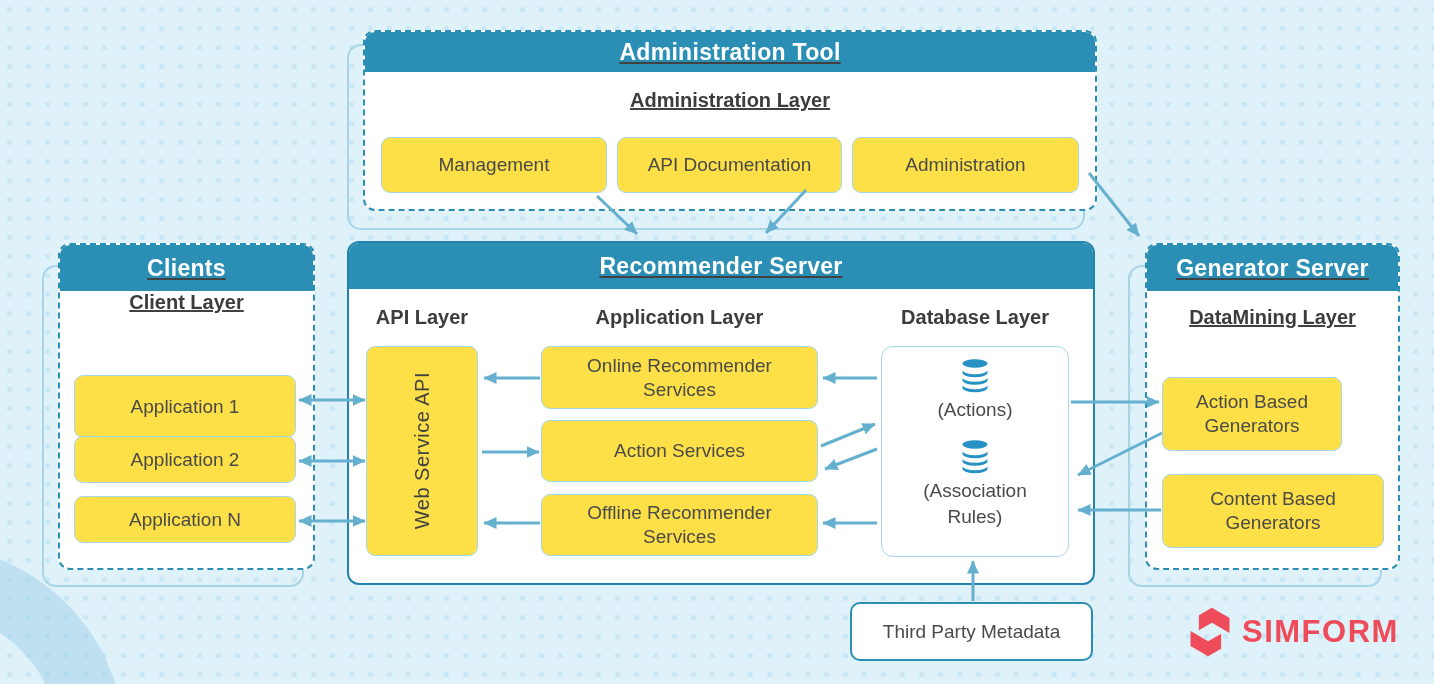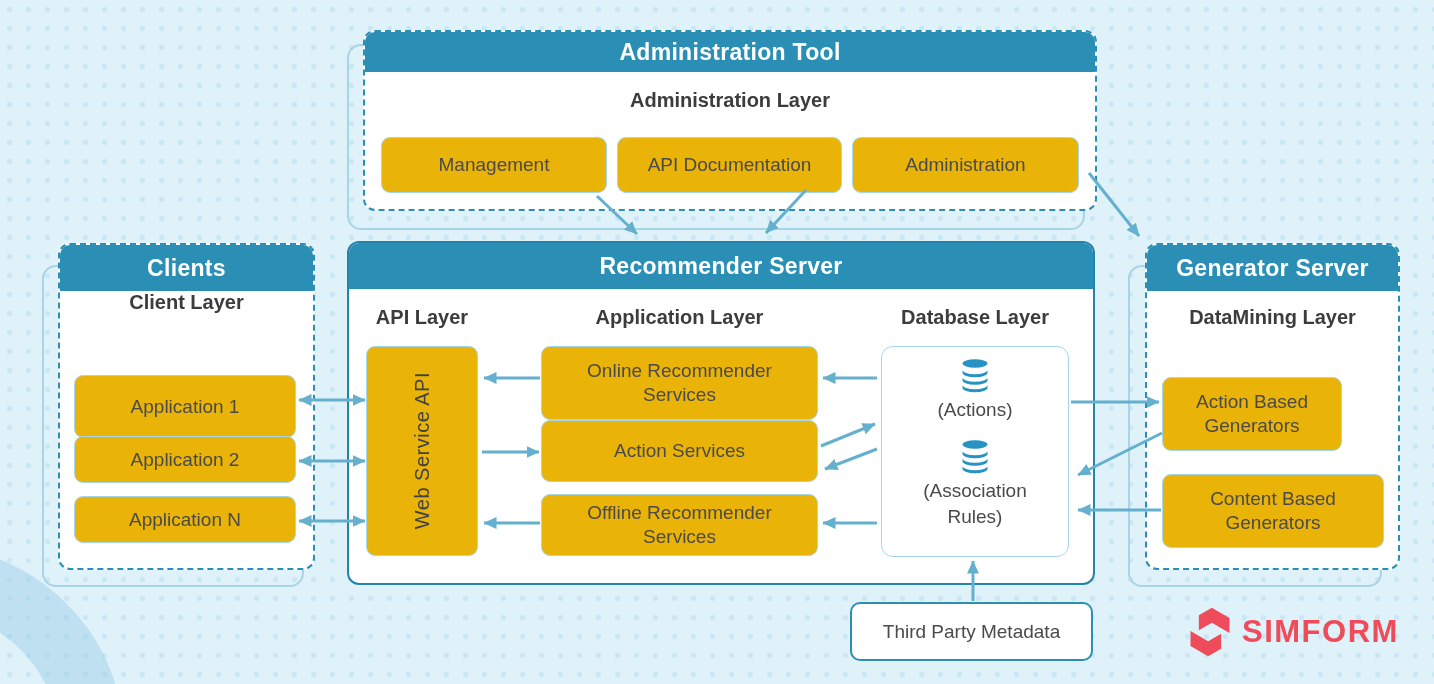--- a/index.html
+++ b/index.html
@@ -12,33 +12,33 @@
     color:#414141;
   }
   .ring {
     position:absolute; left:-275px; top:545px; width:400px; height:400px;
     border-radius:50%; border:65px solid rgba(150,205,230,0.45); box-sizing:border-box;
   }
   .bgcard {
     position:absolute; border:2px solid #a8d4e7; border-radius:14px; background:transparent;
   }
   .panel {
-    position:absolute; background:#ffffff; border-radius:12px; overflow:hidden; box-sizing:border-box;
+    position:absolute; background:#ffffff; border-radius:12px; overflow:hidden; box-sizing:border-box;text-decoration:underline;
   }
   .panel.dashed { border:2.5px dashed #2b8fb5; }
   .panel.solid  { border:2.5px solid #2383ab; }
   .panel-header {
     background:#2b8fb5; color:#ffffff; font-weight:bold; font-size:23px;
     display:flex; align-items:center; justify-content:center; letter-spacing:0.3px;
   }
   .layer-label {
     font-weight:bold; font-size:20px; color:#3c3c3c; text-align:center;
   }
   .node {
-    position:absolute; background:#eab308; border:1.5px solid #a5d7ea; border-radius:9px;
+    position:absolute; background:#fde047; border:1.5px solid #a5d7ea; border-radius:9px;
     display:flex; align-items:center; justify-content:center; text-align:center;
     font-size:19px; color:#4a4a4a; line-height:1.25; box-sizing:border-box; padding:0 24px;
   }
   .col-label { position:absolute; }
   .vtext {
     writing-mode:vertical-rl; transform:rotate(180deg);
     font-size:20px; color:#414141; letter-spacing:0.5px;
   }
   .db-col {
     position:absolute; display:flex; flex-direction:column; align-items:center;
@@ -86,21 +86,21 @@
   <div class="panel solid" style="left:347px; top:241px; width:748px; height:344px;">
     <div class="panel-header" style="height:46px;">Recommender Server</div>
     <div class="col-label layer-label" style="left:17px; top:63px; width:112px;">API Layer</div>
     <div class="col-label layer-label" style="left:192px; top:63px; width:277px;">Application Layer</div>
     <div class="col-label layer-label" style="left:532px; top:63px; width:188px;">Database Layer</div>
 
     <div class="node" style="left:17px; top:103px; width:112px; height:210px; padding:0;">
       <span class="vtext">Web Service API</span>
     </div>
 
-    <div class="node" style="left:192px; top:103px; width:277px; height:74px;">Online Recommender Services</div>
+    <div class="node" style="left:192px; top:103px; width:277px; height:63px;">Online Recommender Services</div>
     <div class="node" style="left:192px; top:177px; width:277px; height:62px;">Action Services</div>
     <div class="node" style="left:192px; top:251px; width:277px; height:62px;">Offline Recommender Services</div>
 
     <div class="db-col" style="left:532px; top:103px; width:188px; height:211px;">
       <svg width="28" height="34" viewBox="0 0 28 34">
         <g fill="#2793c5">
           <ellipse cx="14" cy="4.5" rx="12.5" ry="4.2"></ellipse>
           <path d="M1.5 11 v3 a12.5 4.2 0 0 0 25 0 v-3 a12.5 4.2 0 0 1 -25 0 z"></path>
           <path d="M1.5 18.5 v3 a12.5 4.2 0 0 0 25 0 v-3 a12.5 4.2 0 0 1 -25 0 z"></path>
           <path d="M1.5 26 v3 a12.5 4.2 0 0 0 25 0 v-3 a12.5 4.2 0 0 1 -25 0 z"></path>

